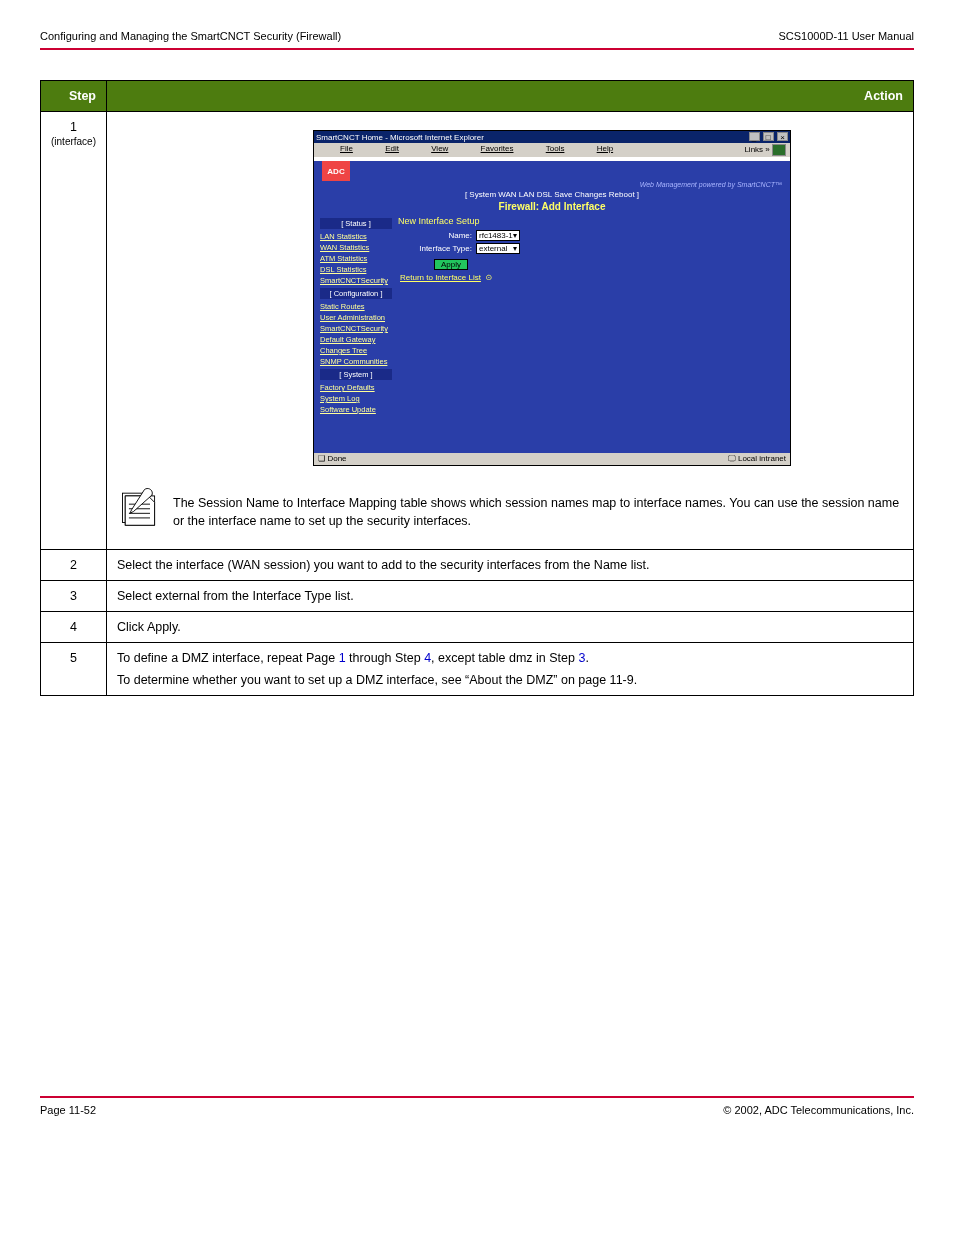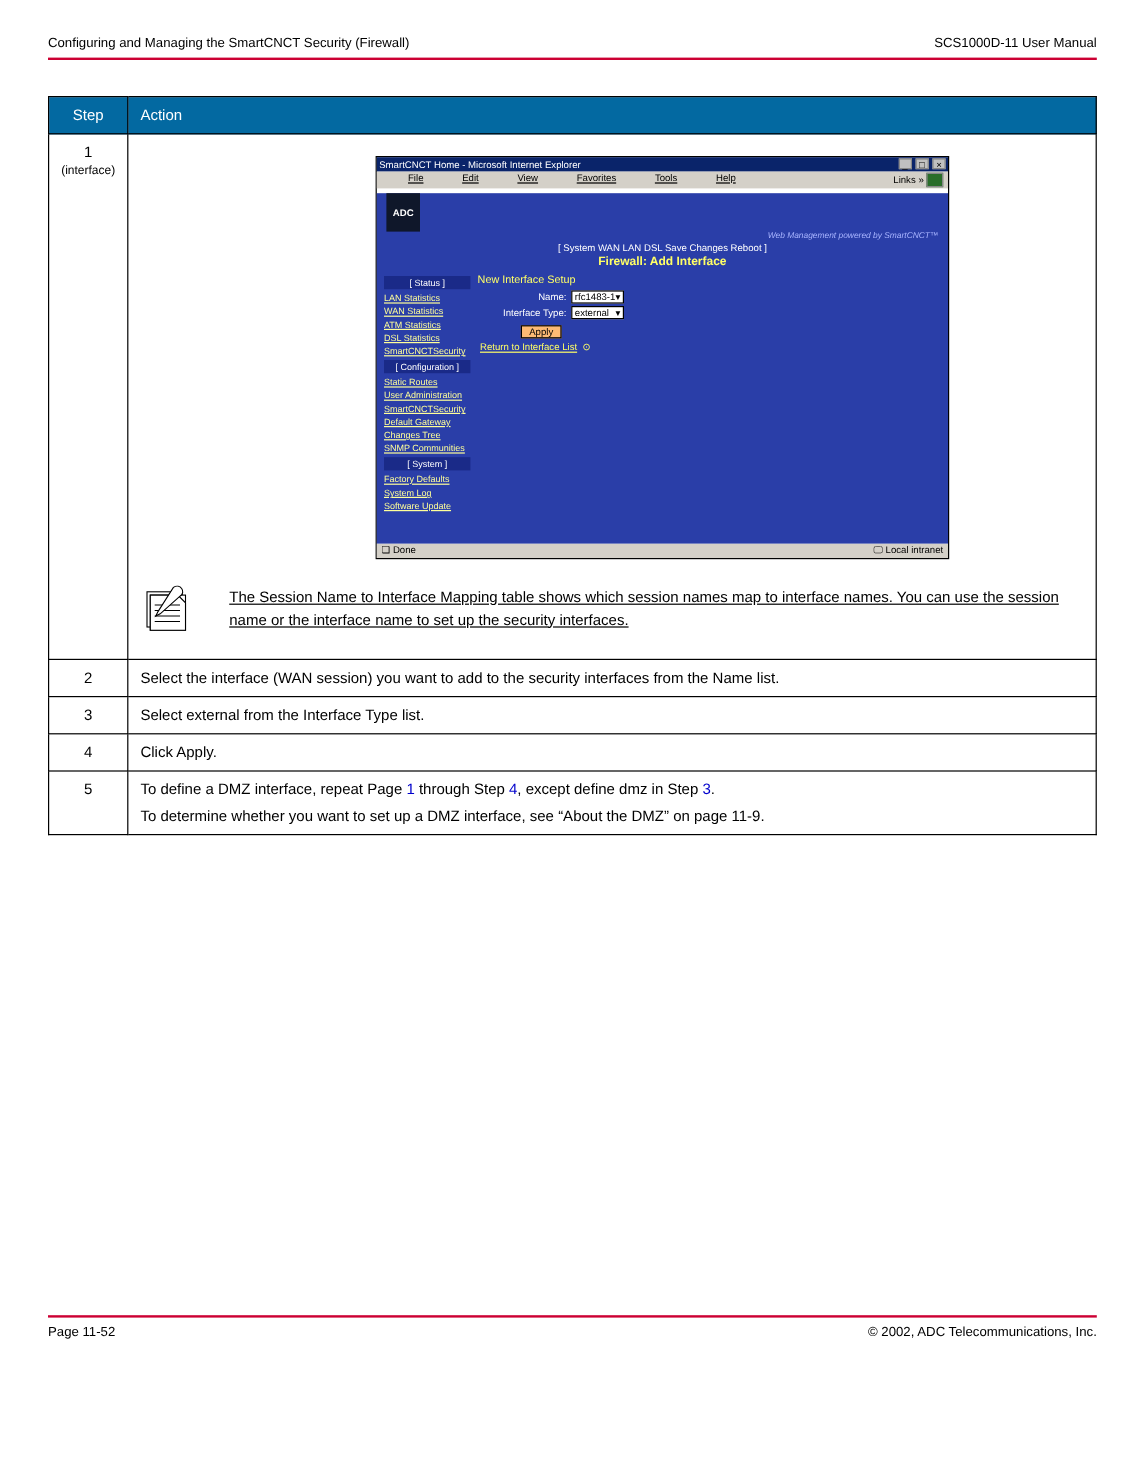--- a/index.html
+++ b/index.html
@@ -37,25 +37,26 @@
     border-collapse: collapse;
     border: 1.5px solid #000;
   }
   table.proc > tbody > tr > td {
     border: 1.5px solid #000;
     vertical-align: top;
     padding: 8px 10px;
     font-size: 12.5px;
   }
   .hdr-row td {
-    background: #0369a1;
+    background: #4d7c0f;
     color: #ffffff;
-    font-weight: normal;
+    font-weight: bold;
     font-size: 14px;
     padding: 6px 10px;
+    text-align: right;
   }
   .stepnum { width: 52px; text-align: center; font-size: 14px; }
 
   .screenshot-cell { padding: 18px 10px 18px 10px !important; }
 
   
   .shot-wrap { width: 478px; margin: 0 auto; padding-left: 42px; }
   .shot {
     width: 478px;
     border: 1px solid #000;
@@ -101,22 +102,22 @@
     vertical-align: middle;
   }
 
   .shot .content {
     background: #2a3ea8;
     min-height: 292px;
     position: relative;
     padding: 0;
   }
   .shot .logo {
-    width: 28px; height: 32px;
-    background: #0f172a;
+    width: 28px; height: 20px;
+    background: #ef4444;
     color: #fff;
     margin: 4px 0 0 8px;
     display: flex;
     align-items: center;
     justify-content: center;
     font-size: 8px;
     font-weight: bold;
   }
   .shot .tagline {
     text-align: right;
@@ -169,21 +170,21 @@
   .shot .form-row .sel {
     background: #fff; color: #000;
     border: 1px solid #000;
     padding: 0 2px;
     font-size: 8px;
     min-width: 44px;
     display: inline-flex;
     justify-content: space-between;
   }
   .shot .apply {
-    background: #fdba74; color: #000;
+    background: #22c55e; color: #000;
     border: 1px solid #000;
     padding: 0 6px;
     font-size: 8px;
     margin: 3px 0 3px 36px;
     display: inline-block;
   }
   .shot .retlink { color: #ffff66; text-decoration: underline; font-size: 8px; margin-left: 2px; }
   .shot .maptable {
     border: 1px solid #9bb0ff;
     border-collapse: collapse;
@@ -209,21 +210,21 @@
   .shot .statusbar {
     background: #d4d0c8;
     color: #000;
     display: flex;
     justify-content: space-between;
     padding: 1px 4px;
     font-size: 8px;
   }
 
   
-  .noteblock { display: flex; gap: 26px; align-items: center; margin-top: 18px; text-decoration: underline; }
+  .noteblock { display: flex; gap: 8px; align-items: flex-end; margin-top: 18px; }
   .note-icon {
     width: 48px;
     flex: 0 0 48px;
   }
   .note-icon svg { width: 44px; height: 44px; }
   .notetxt { font-size: 12.5px; line-height: 1.5; }
 </style>
 </head>
 <body>
 
@@ -373,21 +374,21 @@
     </tr>
 
     <tr>
       <td class="stepnum">4</td>
       <td>Click Apply.</td>
     </tr>
 
     <tr>
       <td class="stepnum">5</td>
       <td>
-        <span>To define a DMZ interface, repeat Page </span><span style="color:#0000cc">1</span><span> through Step </span><span style="color:#0000cc">4</span><span>, except define dmz in Step </span><span style="color:#0000cc">3</span><span>.</span>
+        <span>To define a DMZ interface, repeat Page </span><span style="color:#0000cc">1</span><span> through Step </span><span style="color:#0000cc">4</span><span>, except table dmz in Step </span><span style="color:#0000cc">3</span><span>.</span>
         <div style="height:8px"></div>
         <span>To determine whether you want to set up a DMZ interface, see “About the DMZ” on page 11-9.</span>
       </td>
     </tr>
 
   </tbody>
 </table>
 
 </div>
 

